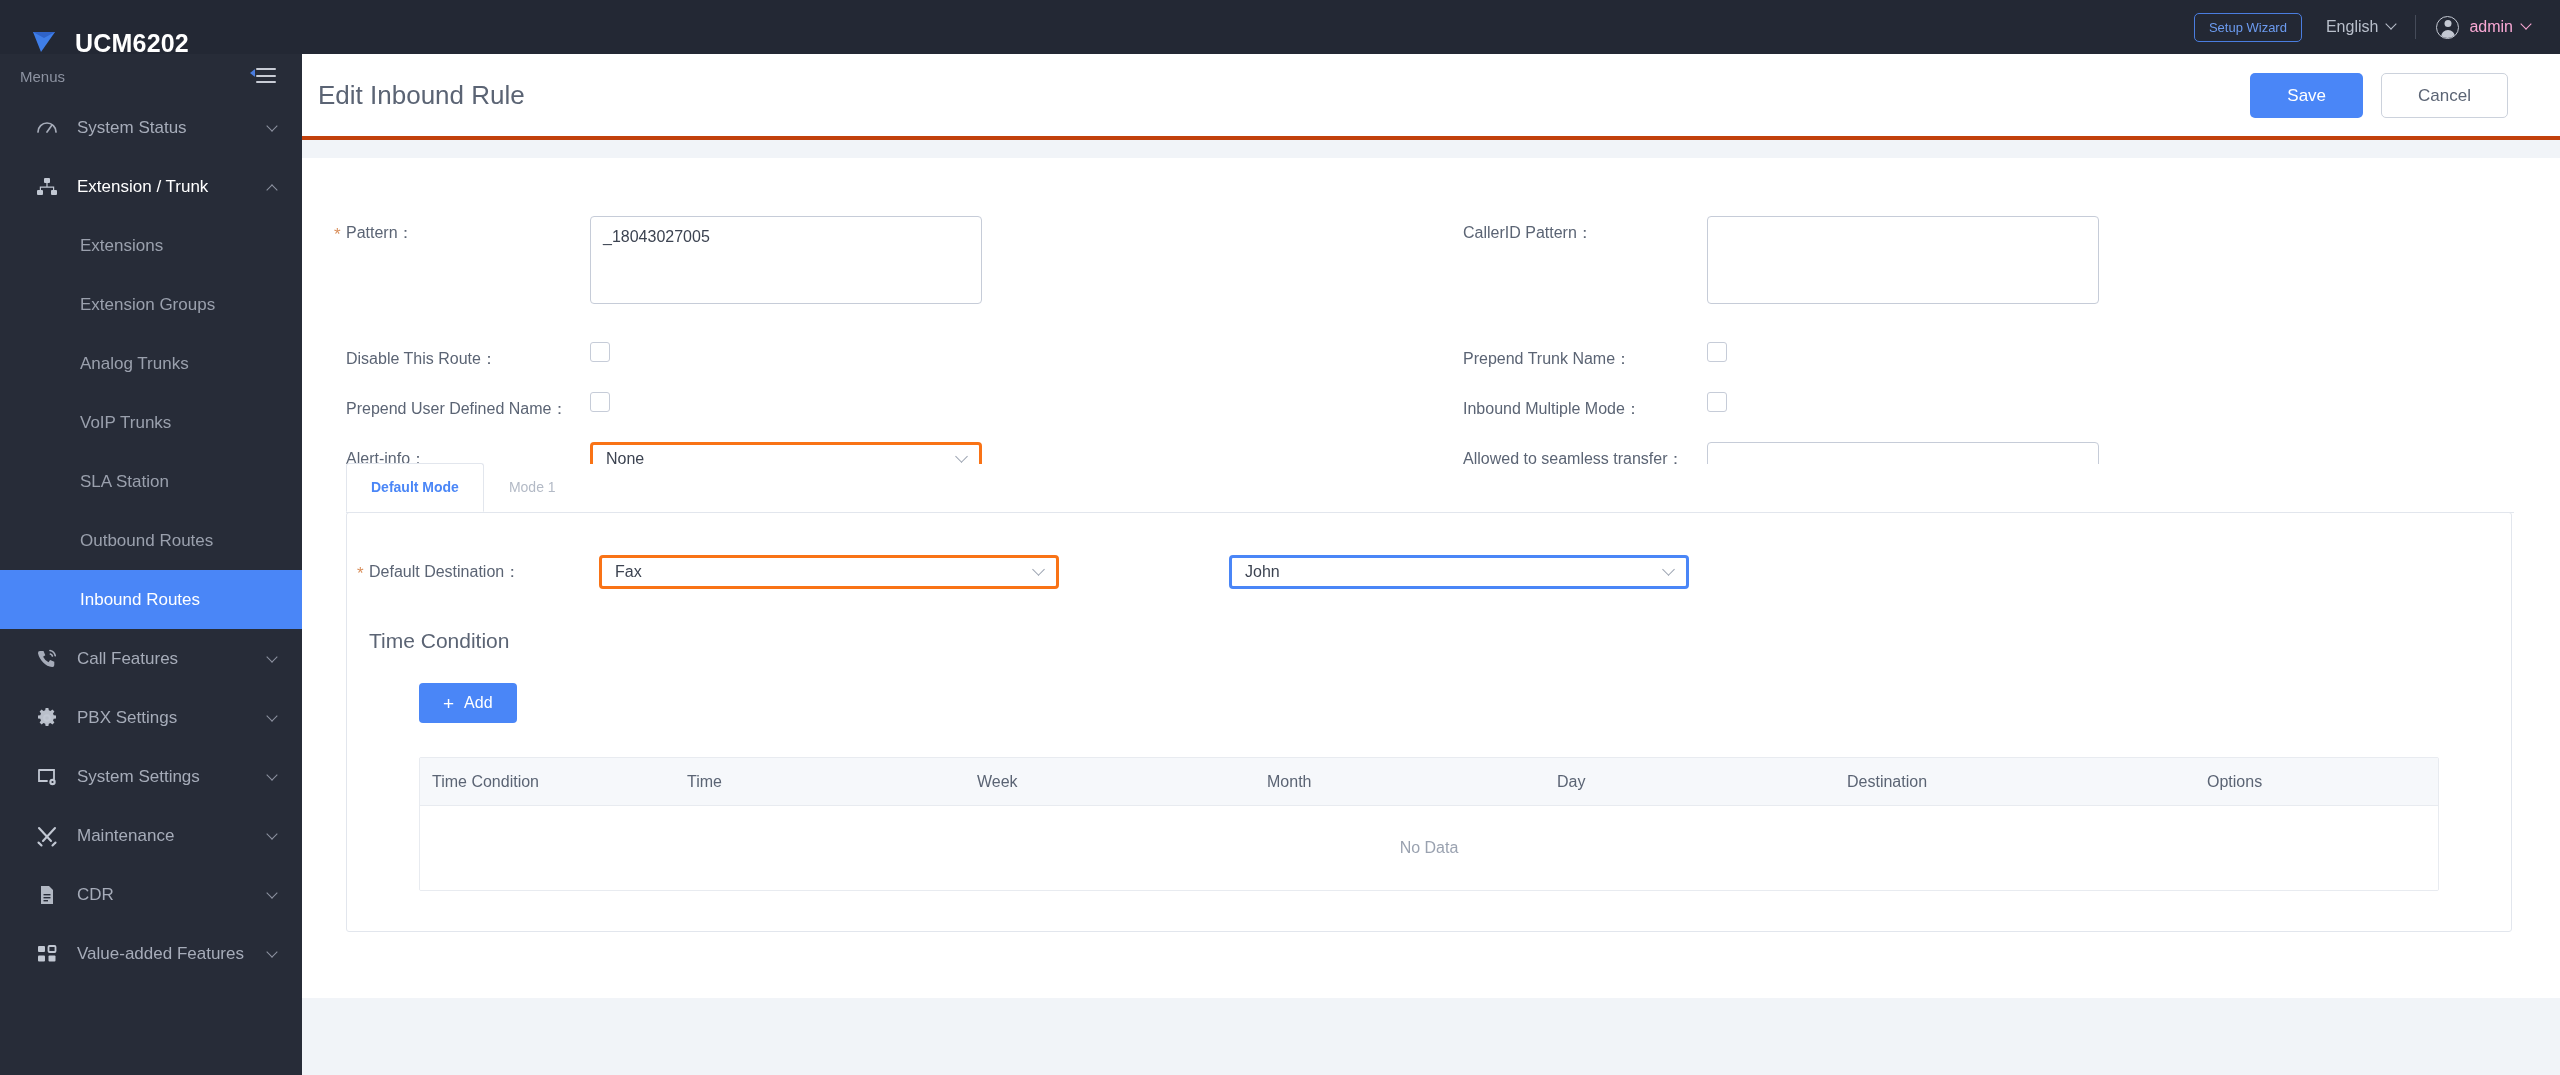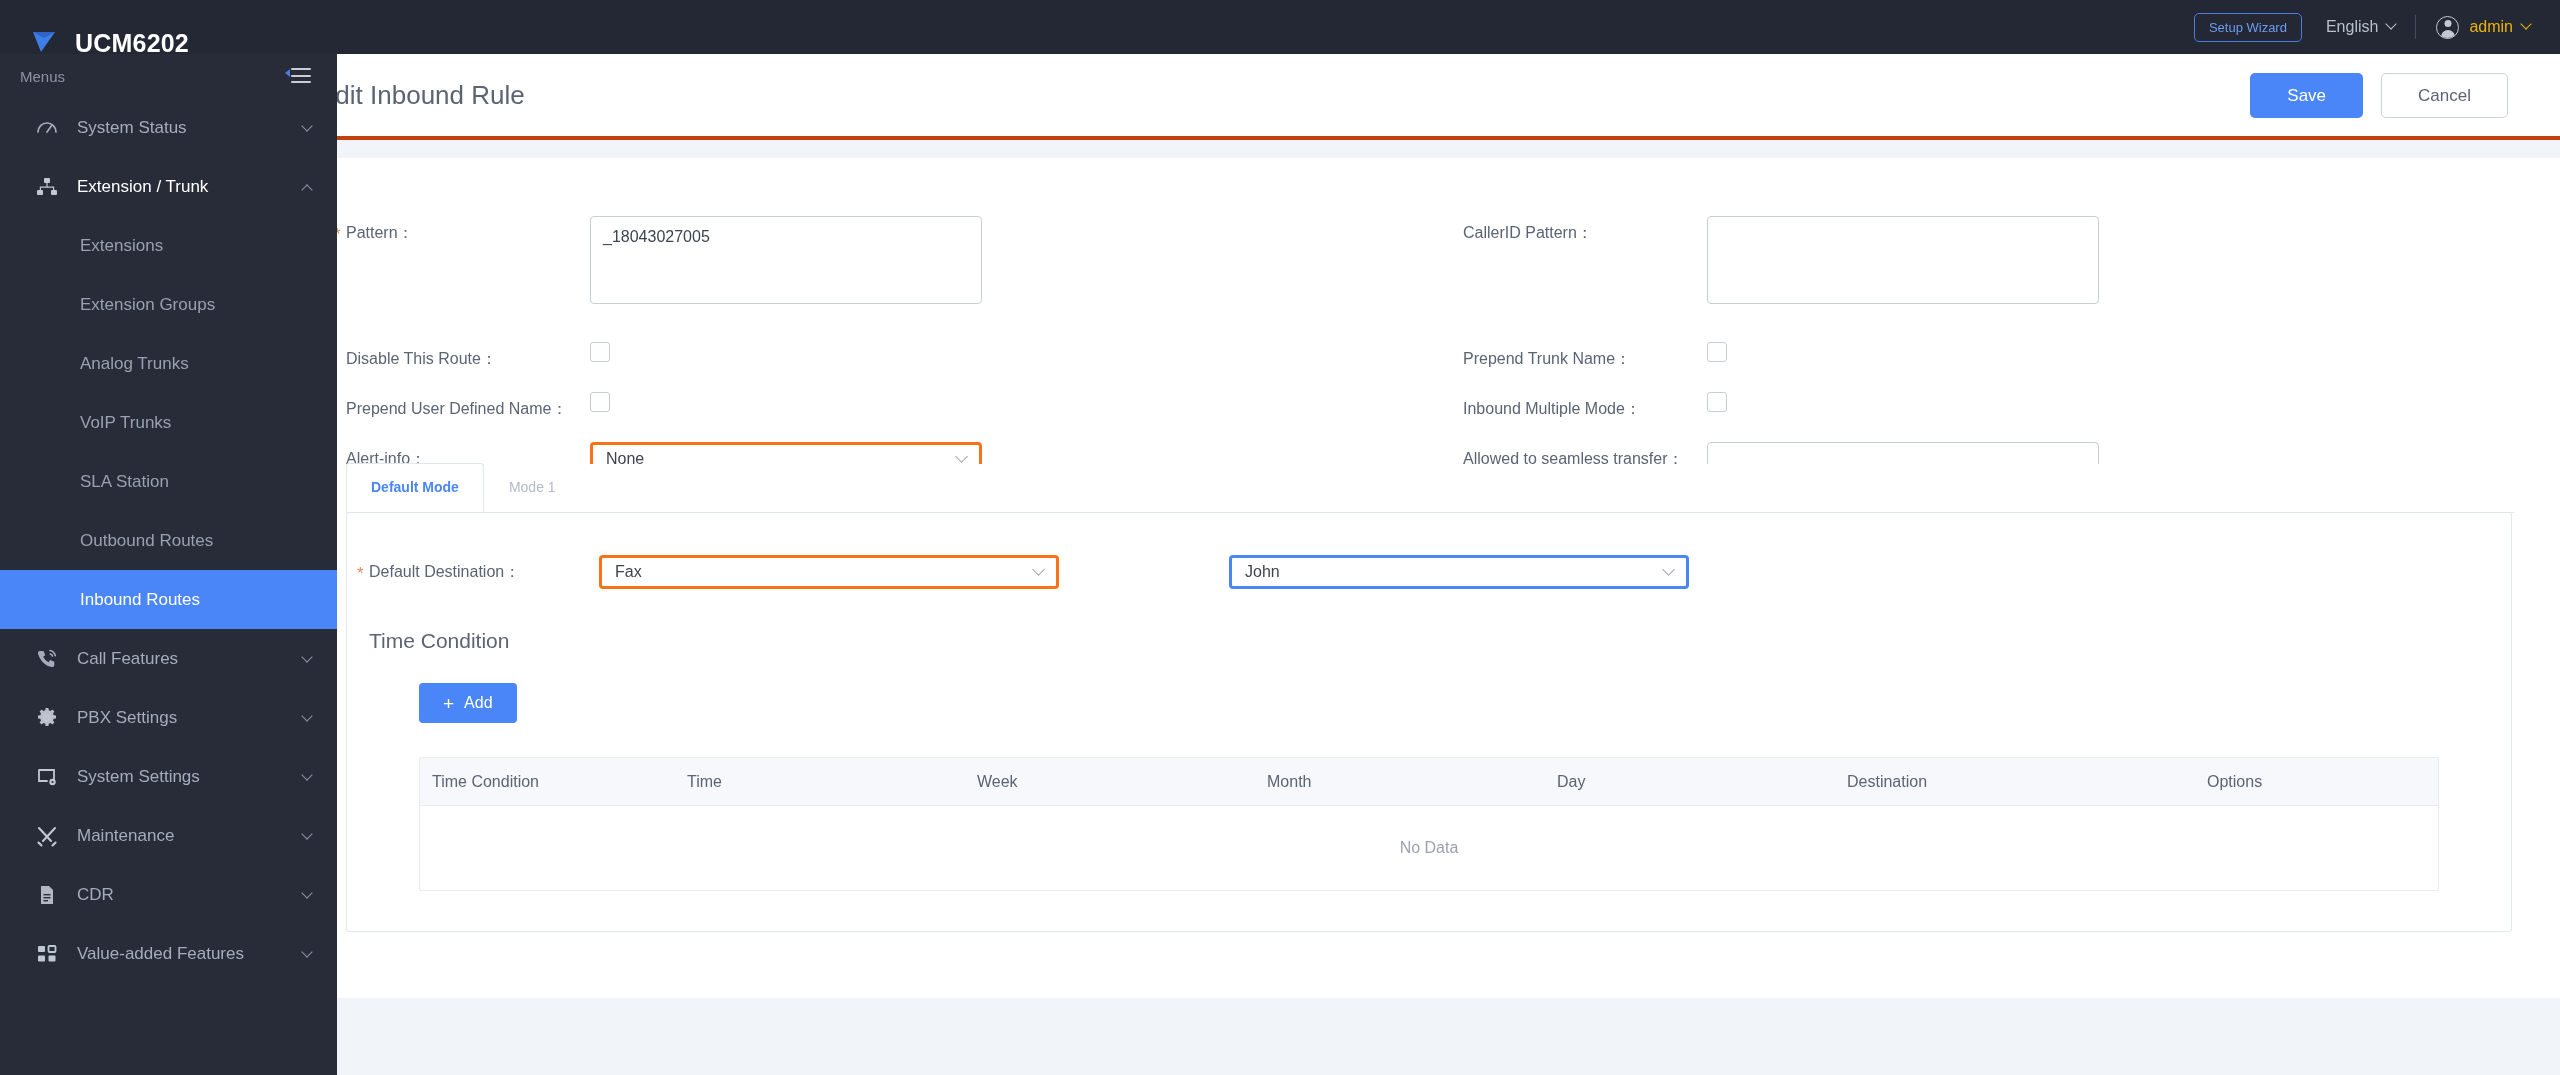--- a/index.html
+++ b/index.html
@@ -31,21 +31,21 @@
   .setup-wizard {
     border: 1px solid #4a7de0; color: #6c9bf0;
     border-radius: 5px; font-size: 13px;
     padding: 7px 14px; background: transparent;
     cursor: pointer; line-height: 1;
   }
   .lang { color: #b9bfcb; font-size: 16px; margin-left: 24px;
           display: flex; align-items: center; cursor: pointer; }
   .lang .chev { margin-left: 9px; }
   .vdiv { width: 1px; height: 24px; background: #454b59; margin: 0 20px; }
-  .user { display: flex; align-items: center; color: #eab308;
+  .user { display: flex; align-items: center; color: #f9a8d4;
           font-size: 16px; cursor: pointer; }
   .avatar {
     width: 23px; height: 23px; border-radius: 50%;
     border: 1.6px solid #c3c8d2; margin-right: 10px;
     position: relative; overflow: hidden; flex: none;
   }
   .avatar::before {
     content: ""; position: absolute; width: 7px; height: 7px;
     border-radius: 50%; background: #c3c8d2; left: 50%; top: 3.5px;
     transform: translateX(-50%);
@@ -61,21 +61,21 @@
     display: inline-block; width: 8px; height: 8px;
     border-right: 1.7px solid currentColor;
     border-bottom: 1.7px solid currentColor;
     transform: rotate(45deg); position: relative; top: -3px;
   }
   .chev.up { transform: rotate(-135deg); top: 2px; }
 
   
   .sidebar {
     position: absolute; top: 54px; left: 0;
-    width: 337px; height: 1021px;
+    width: 302px; height: 1021px;
     background: #272c38;
     z-index: 20;
     overflow: hidden;
   }
   .menus-row {
     height: 44px; display: flex; align-items: center;
     padding: 0 26px 0 20px;
   }
   .menus-label { color: #8d93a1; font-size: 15px; }
   .collapse-icon {

